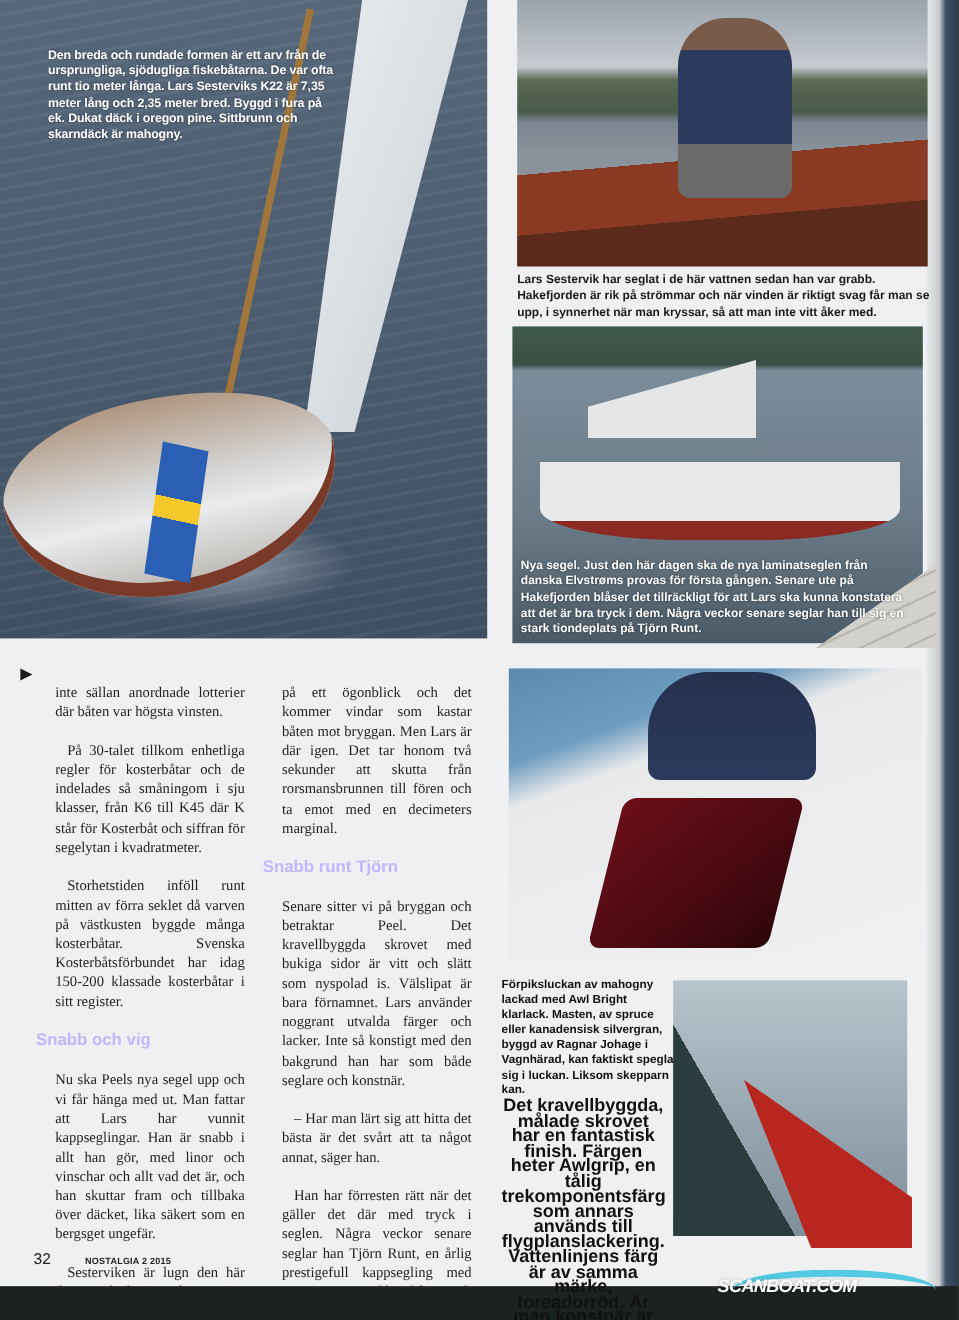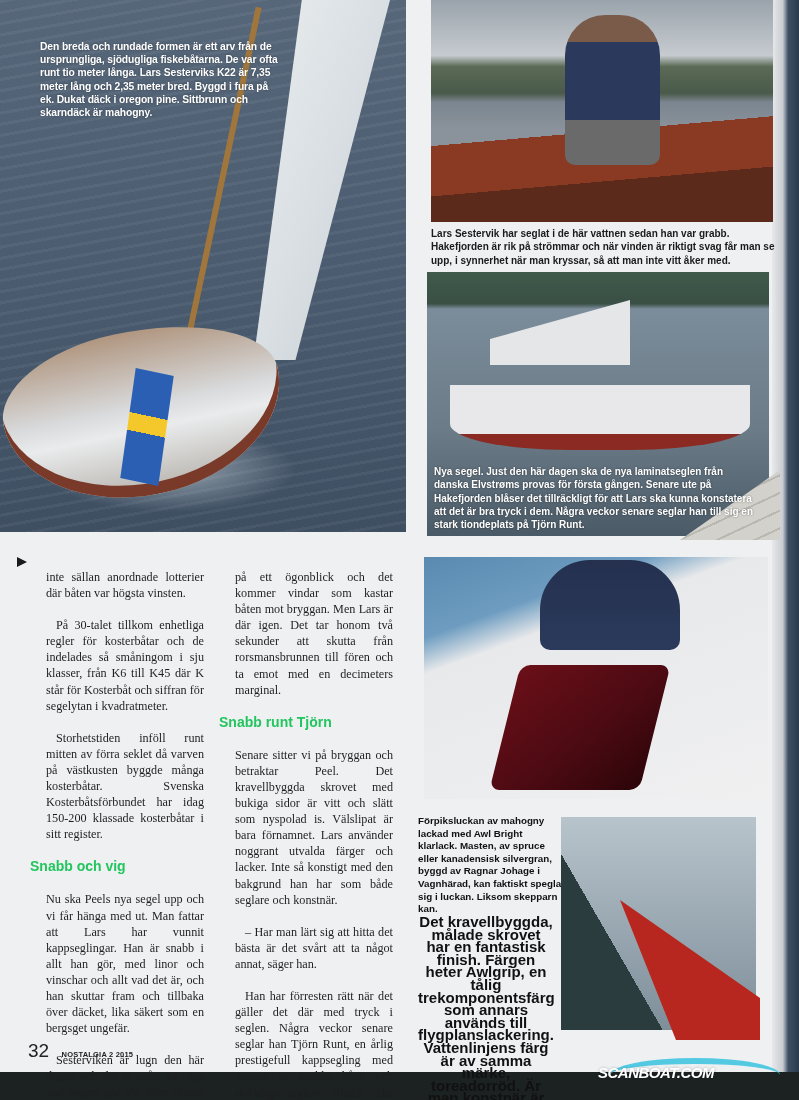--- a/index.html
+++ b/index.html
@@ -148,37 +148,37 @@
     position: absolute; top: 553px; width: 190px;
     font-family: "Liberation Serif", serif; font-size: 12.2px; line-height: 16.1px;
     color: #1f1f1f; text-align: justify; hyphens: auto;
   }
   .col-1 { left: 30px; }
   .col-2 { left: 219px; top: 553px; }
   .col p { margin: 16px; text-indent: 10px; }
   .col p.noindent { text-indent: 0; }
   .col h2 {
     font-family: "Liberation Sans", sans-serif; font-weight: bold;
-    font-size: 14px; margin: 10px 0 2px 0; color: #22c55e; line-height: 17px;
+    font-size: 14px; margin: 10px 0 2px 0; color: #c4b5fd; line-height: 17px;
   }
   .continue-arrow {
     position: absolute; left: 17px; top: 557px; width: 0; height: 0;
     border-left: 10px solid #1a1a1a; border-top: 5px solid transparent; border-bottom: 5px solid transparent;
   }
   .end-box {
     display: inline-block; width: 8px; height: 8px; border: 1px solid #999; float: right; margin-top: 3px;
   }
   .footnote { margin-top: 10px !important; text-indent: 0 !important; }
   .footnote b { font-family: "Liberation Serif", serif; }
 
   .folio {
     position: absolute; left: 28px; top: 1040px;
     font-family: "Liberation Sans", sans-serif; color: #222;
   }
-  .folio .num { font-size: 19px; margin-right: 8px; }
+  .folio .num { font-size: 13px; margin-right: 24px; }
   .folio .mag { font-size: 7.5px; font-weight: bold; letter-spacing: 0.2px; }
 
   .watermark {
     position: absolute; left: 598px; top: 1064px;
     font-family: "Liberation Sans", sans-serif; font-weight: bold; font-style: italic;
     color: #ffffff; font-size: 15px; letter-spacing: -0.5px;
     text-shadow: 0 0 3px rgba(0,0,0,0.3);
     text-align: center;
   }
   .wave {

